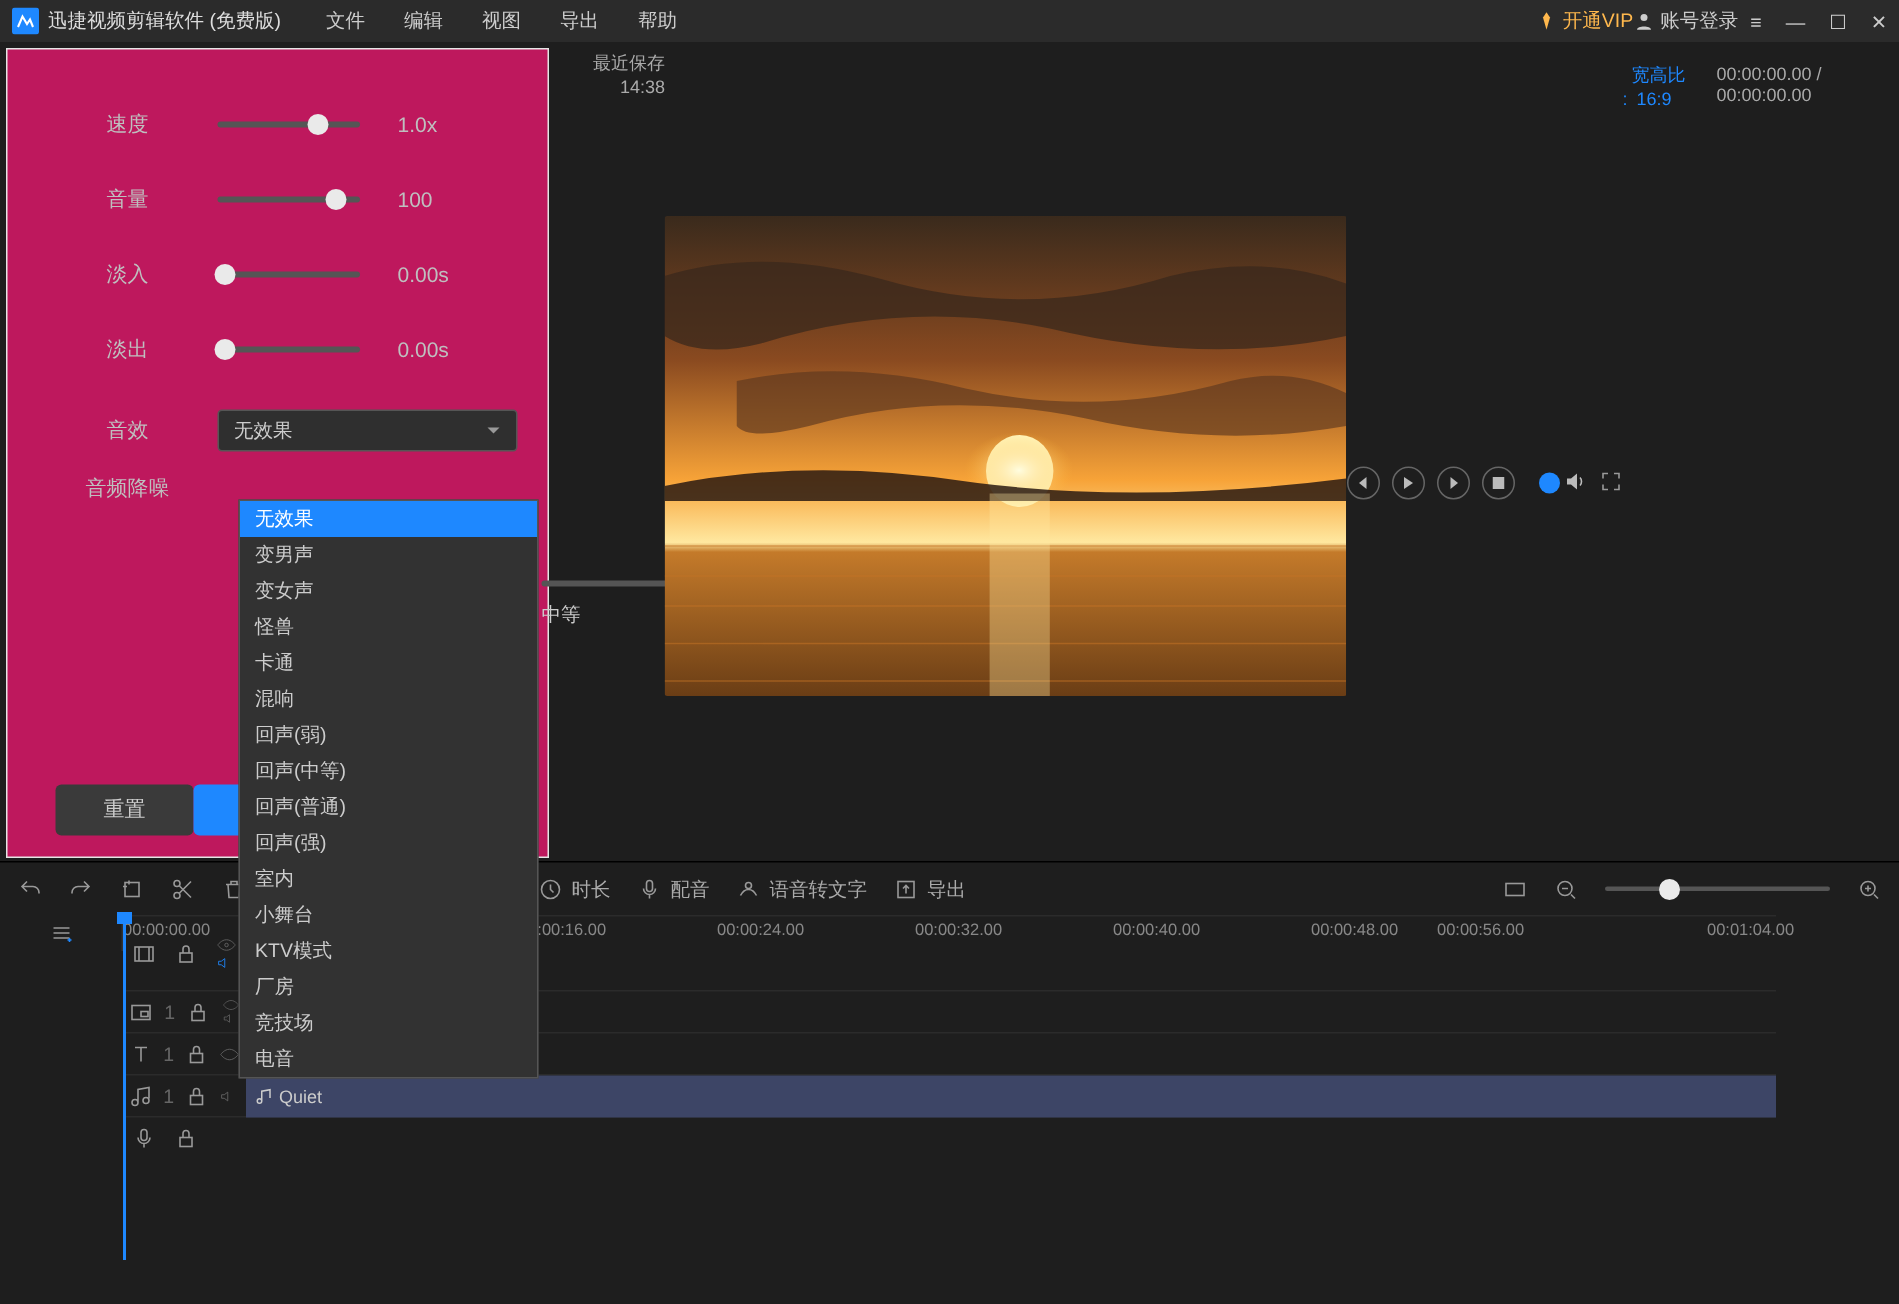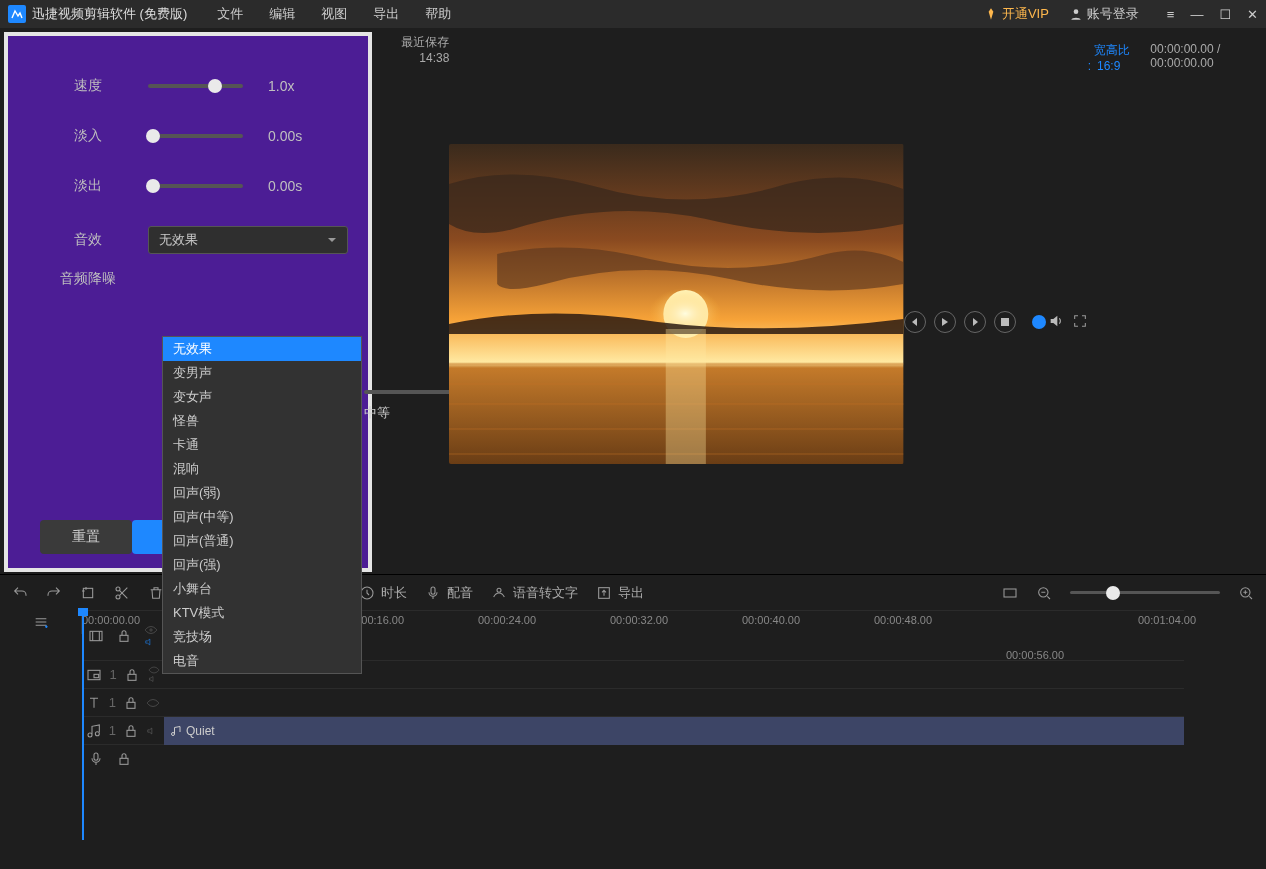--- a/index.html
+++ b/index.html
@@ -4,29 +4,29 @@
 <style>
   * { margin:0; padding:0; box-sizing:border-box; font-family:"Microsoft YaHei",Arial,sans-serif; -webkit-font-smoothing:antialiased; }
   body { width:1266px; height:869px; background:#1e1e1e; color:#ccc; font-size:13px; overflow:hidden; }
   
   .titlebar { height:28px; display:flex; align-items:center; background:#2b2b2b; padding:0 8px; }
   .app-icon{width:18px;height:18px;margin-right:6px;}
   .app-icon svg{display:block;}
   .titlebar .title{color:#ddd;font-size:13px;margin-right:30px;}
   .menu{display:flex;gap:26px;}
   .menu-item{color:#ccc;cursor:pointer;}
-  .tb-right{margin-left:auto;display:flex;align-items:center;gap:20px;}
+  .tb-right{margin-left:auto;display:flex;align-items:center;}
   .vip{display:flex;align-items:center;gap:4px;color:#ffb84d;}
   .account{display:flex;align-items:center;gap:4px;color:#ccc;}
   .winctl{display:flex;gap:16px;align-items:center;color:#ccc;margin-left:8px;}
   .winctl span{cursor:pointer;}
   
   .workspace{display:flex;height:546px;}
   
-  .props{width:662px;background:#4c1d95;border:4px solid #e5e5e5;margin:4px 0 2px 4px;padding:40px 20px 10px 20px;position:relative;}
+  .props{width:662px;background:#be185d;border:1px solid #e5e5e5;margin:4px 0 2px 4px;padding:40px 20px 10px 20px;position:relative;}
   .prow{display:flex;align-items:center;margin-bottom:30px;}
   .plabel{width:120px;text-align:center;color:#bfbfbf;font-size:14px;}
   .slider-wrap{flex:1;position:relative;max-width:340px;height:20px;display:flex;align-items:center;}
   .track{height:4px;background:#555;border-radius:2px;width:100%;}
   .thumb{width:14px;height:14px;border-radius:50%;background:#eaeaea;position:absolute;top:3px;}
   .pval{width:80px;text-align:left;margin-left:25px;color:#bfbfbf;font-size:14px;}
   .combo{width:200px;height:28px;background:#2f2f2f;border:1px solid #555;border-radius:3px;display:flex;align-items:center;justify-content:space-between;padding:0 10px;color:#ccc;font-size:13px;cursor:pointer;}
   .combo svg{width:10px;height:10px;fill:#999;}
   .dropdown{position:absolute;top:300px;left:154px;width:200px;background:#323232;border:1px solid #555;z-index:100;}
   .dropdown div{padding:2px 10px;font-size:13px;color:#ccc;cursor:pointer;line-height:20px;}
@@ -130,20 +130,28 @@
 
     <div class="prow">
       <div class="plabel">速度</div>
       <div class="slider-wrap">
           <div class="track"></div>
           <div class="thumb" style="left:60px;"></div>
         </div>
       <div class="pval">1.0x</div>
     </div>
 
+    <div class="prow">
+      <div class="plabel">音量</div>
+      <div class="slider-wrap">
+          <div class="track"></div>
+          <div class="thumb" style="left:72px;"></div>
+        </div>
+      <div class="pval">100</div>
+    </div>
 
     <div class="prow">
       <div class="plabel">淡入</div>
       <div class="slider-wrap">
           <div class="track"></div>
           <div class="thumb" style="left:-2px;"></div>
         </div>
       <div class="pval">0.00s</div>
     </div>
 
@@ -181,22 +189,24 @@
       <div class="sel">无效果</div>
       <div>变男声</div>
       <div>变女声</div>
       <div>怪兽</div>
       <div>卡通</div>
       <div>混响</div>
       <div>回声(弱)</div>
       <div>回声(中等)</div>
       <div>回声(普通)</div>
       <div>回声(强)</div>
+      <div>室内</div>
       <div>小舞台</div>
       <div>KTV模式</div>
+      <div>厂房</div>
       <div>竞技场</div>
       <div>电音</div>
     </div>
 
     <div class="btnrow">
       <div class="btn btn-reset">重置</div>
       <div class="btn btn-ok">确定</div>
       <div class="btn btn-cancel">取消</div>
     </div>
   </div>
@@ -384,21 +394,21 @@
     </div>
     <div class="ruler">
       <div class="playhead"></div>
       <span class="tick" style="left:0px;">00:00:00.00</span>
       <span class="tick" style="left:132px;">00:00:08.00</span>
       <span class="tick" style="left:264px;">00:00:16.00</span>
       <span class="tick" style="left:396px;">00:00:24.00</span>
       <span class="tick" style="left:528px;">00:00:32.00</span>
       <span class="tick" style="left:660px;">00:00:40.00</span>
       <span class="tick" style="left:792px;">00:00:48.00</span>
-      <span class="tick" style="left:924px;margin-top:35px;">00:00:56.00</span>
+      <span class="tick" style="left:876px;">00:00:56.00</span>
       <span class="tick" style="left:1056px;">00:01:04.00</span>
     </div>
   </div>
   <div class="tracks">
 
     <div class="track-row">
       <div class="tl-icons">
         <svg class="icon" viewBox="0 0 24 24">
             <rect x="3" y="5" width="18" height="14"></rect>
             <path d="M7 5v14M17 5v14"></path>

